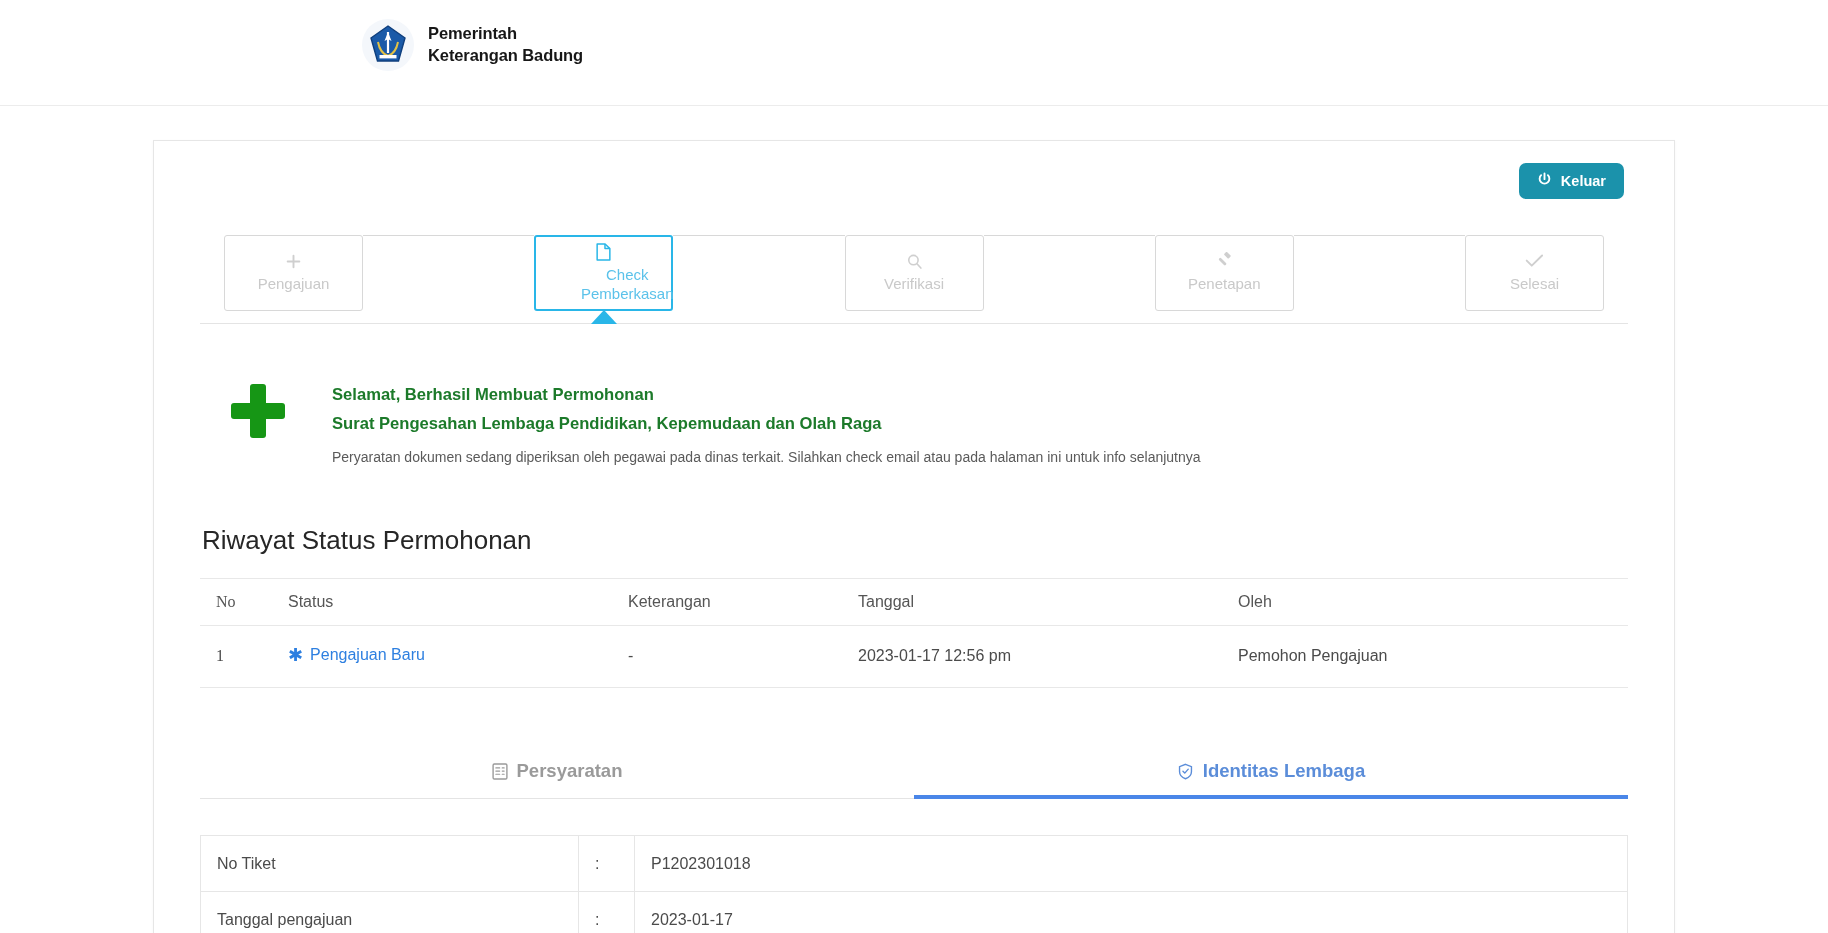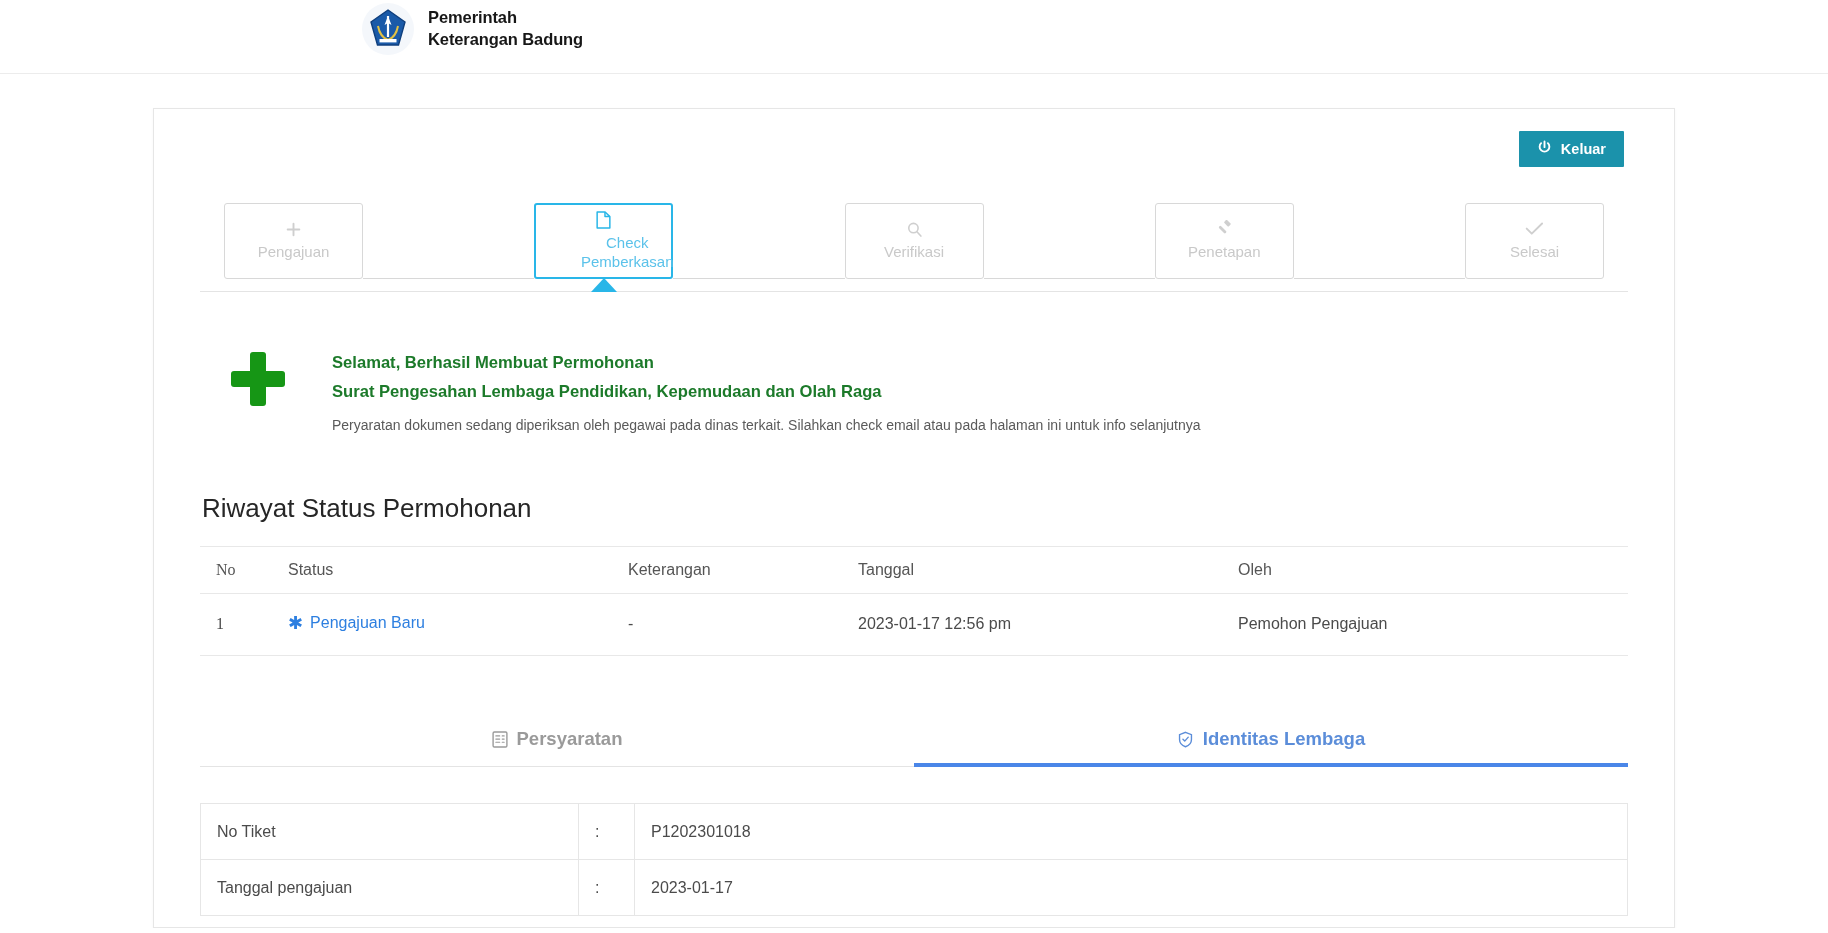--- a/index.html
+++ b/index.html
@@ -8,21 +8,21 @@
     margin: 0;
     padding: 0;
     width: 1828px;
     background: #ffffff;
     font-family: "Liberation Sans", sans-serif;
     -webkit-font-smoothing: antialiased;
   }
 
   
   .site-header {
-    height: 74px;
+    height: 106px;
     background: #ffffff;
     border-bottom: 1px solid #ececec;
     display: flex;
     align-items: center;
     padding: 0 0 16px 0;
     position: relative;
   }
   .brand {
     display: flex;
     align-items: center;
@@ -79,41 +79,41 @@
 
   .logout-row {
     display: flex;
     justify-content: flex-end;
     padding-right: 4px;
   }
   .btn-logout {
     background: #1b92ab;
     color: #ffffff;
     border: none;
-    border-radius: 1px;
+    border-radius: 7px;
     height: 36px;
     padding: 0 18px;
     font-size: 14.5px;
     font-weight: bold;
     display: inline-flex;
     align-items: center;
     gap: 9px;
     cursor: pointer;
   }
 
   
   .stepper-area {
     margin-top: 36px;
     border-bottom: 1px solid #e4e4e4;
     padding-bottom: 0;
     position: relative;
   }
   .stepper {
     display: flex;
-    align-items: flex-end;
+    align-items: flex-start;
     justify-content: space-between;
     position: relative;
     padding: 0 24px 12px 24px;
   }
   .step {
     width: 139px;
     height: 76px;
     border: 1px solid #d8d8d8;
     border-radius: 3px;
     background: #ffffff;

